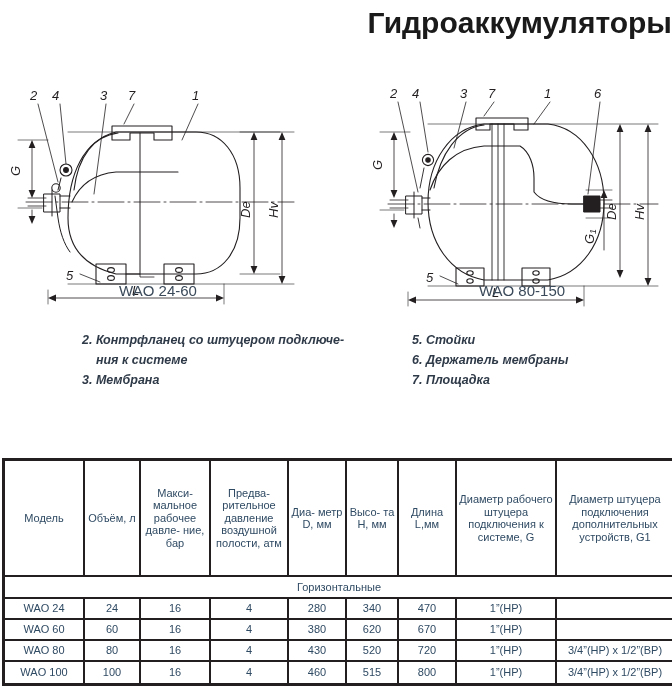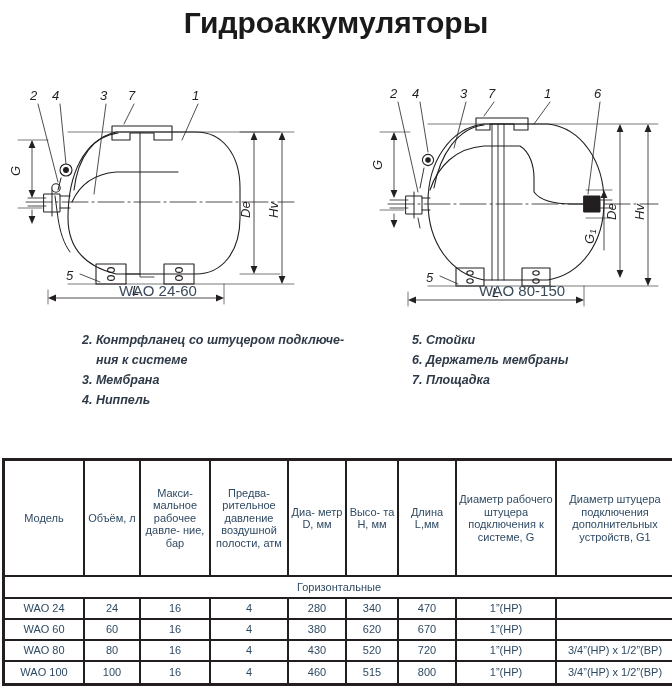--- a/index.html
+++ b/index.html
@@ -15,21 +15,21 @@
     color: #231f20;
     overflow: hidden;
   }
 
   
   .page-title {
     position: absolute;
     top: 6px;
     left: 0;
     width: 672px;
-    text-align: center;
+    text-align: right;
     font-size: 30px;
     font-weight: bold;
     letter-spacing: 0px;
     color: #1a1a1a;
   }
 
   
   .drawing {
     position: absolute;
     top: 78px;
@@ -290,21 +290,20 @@
       <text x="120" y="219">L</text>
     </g>
   </svg>
 </div>
 <div class="model-caption right">WAO 80-150</div>
 
 <div class="legend col-a">
   <div class="li">2. Контрфланец со штуцером подключе-
     ния к системе</div>
   <div class="li">3. Мембрана</div>
-  <div class="li">4. Ниппель</div>
 </div>
 <div class="legend col-b">
   <div class="li">5. Стойки</div>
   <div class="li">6. Держатель мембраны</div>
   <div class="li">7. Площадка</div>
 </div>
 
 <div class="spec-table-wrap">
   <table class="spec">
     <colgroup>

